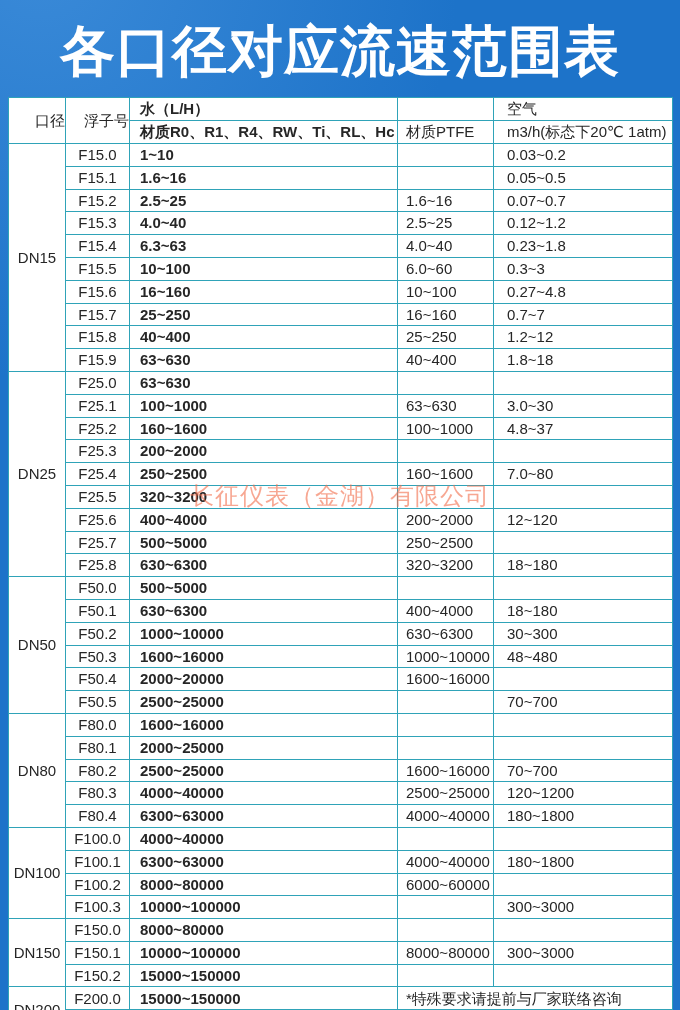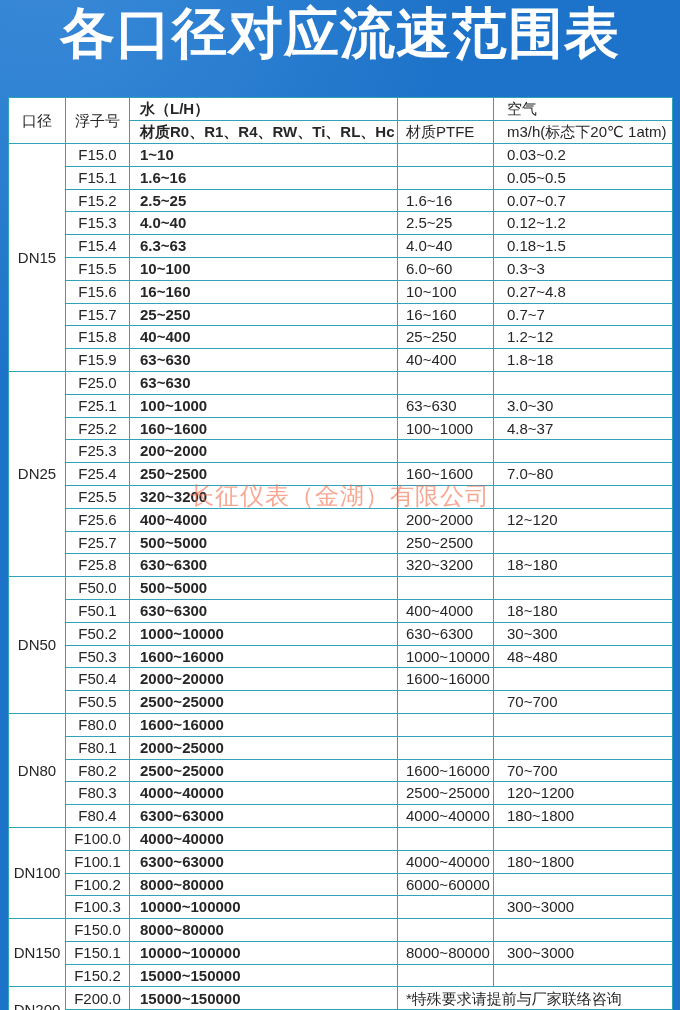--- a/index.html
+++ b/index.html
@@ -10,21 +10,21 @@
     width: 680px;
     height: 1010px;
     overflow: hidden;
     position: relative;
     font-family: "Liberation Sans", "DejaVu Sans", sans-serif;
     background: radial-gradient(circle at 6% -4%, var(--bg-light, #3a8ad8) 0%, var(--bg, #1d73c9) 34%);
   }
   .title-bar {
     height: 97px;
     display: flex;
-    align-items: flex-start;
+    align-items: center;
     justify-content: center;
   }
   .page-title {
     color: var(--title-color, #ffffff);
     font-size: 55px;
     font-weight: 800;
     letter-spacing: 1px;
     line-height: 1;
     padding-top: 6px;
     white-space: nowrap;
@@ -44,21 +44,21 @@
     font-weight: normal;
     color: var(--cell-text, #262626);
     padding: 0;
     height: 21.8px;
     line-height: 1.05;
     text-align: center;
     vertical-align: middle;
     white-space: nowrap;
     overflow: hidden;
   }
-  thead th { height: 22px; }
+  thead th { height: 22px; text-align: right; }
   th.left, td.left { text-align: left; }
   .pad-water { padding-left: 10px; font-weight: bold; }
   .pad-ptfe  { padding-left: 8px;  }
   .pad-air   { padding-left: 13px; }
   .watermark {
     position: absolute;
     left: 0;
     right: 0;
     top: 480px;
     text-align: center;
@@ -123,21 +123,21 @@
         <tr>
           <td>F15.3</td>
           <td class="left pad-water">4.0~40</td>
           <td class="left pad-ptfe">2.5~25</td>
           <td class="left pad-air">0.12~1.2</td>
         </tr>
         <tr>
           <td>F15.4</td>
           <td class="left pad-water">6.3~63</td>
           <td class="left pad-ptfe">4.0~40</td>
-          <td class="left pad-air">0.18~1.5</td>
+          <td class="left pad-air">0.23~1.8</td>
         </tr>
         <tr>
           <td>F15.5</td>
           <td class="left pad-water">10~100</td>
           <td class="left pad-ptfe">6.0~60</td>
           <td class="left pad-air">0.3~3</td>
         </tr>
         <tr>
           <td>F15.6</td>
           <td class="left pad-water">16~160</td>

